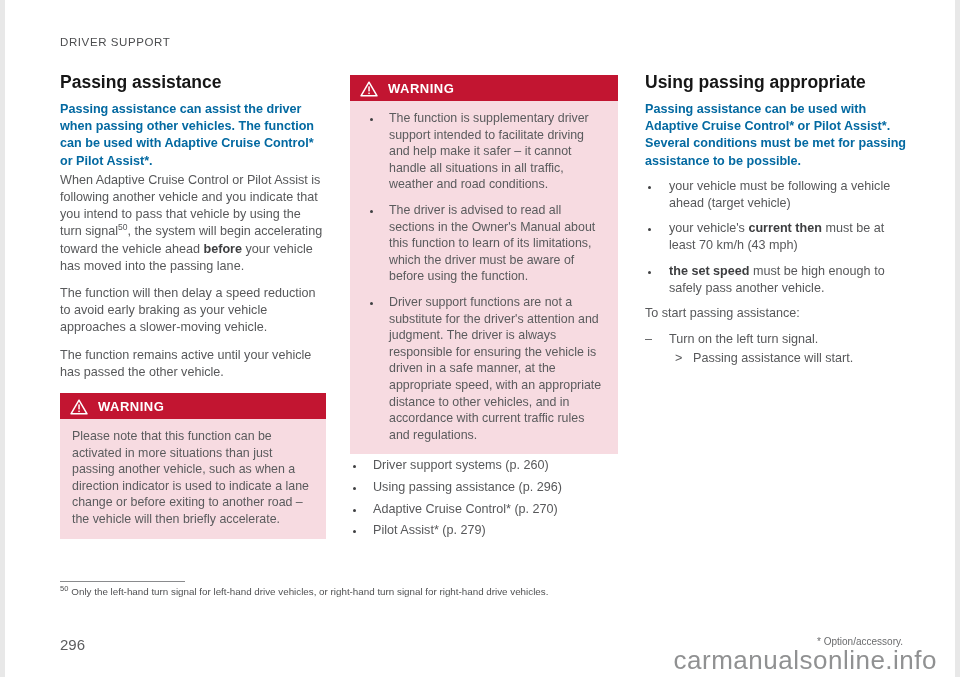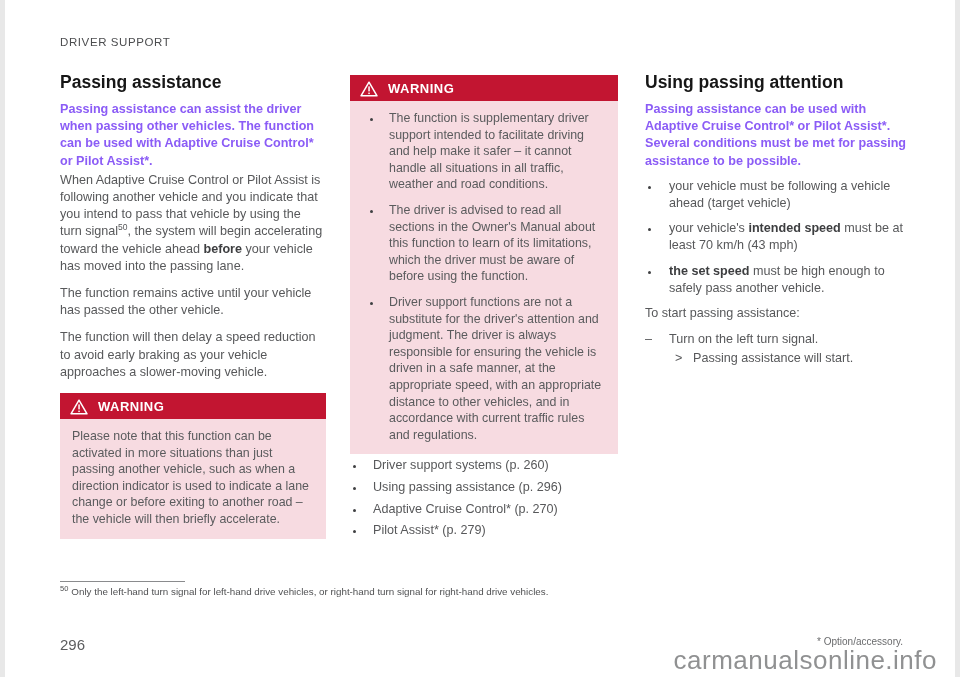--- a/index.html
+++ b/index.html
@@ -13,21 +13,21 @@
     position:absolute; left:55px; top:36px;
     font-size:11.5px; letter-spacing:0.6px; color:#4c4d4f;
   }
   .col { position:absolute; top:72px; width:268px; font-size:12.6px; line-height:17.2px; }
   .col-1 { left:55px; width:266px; }
   .col-2 { left:345px; }
   .col-3 { left:640px; }
   h1.section-title { font-size:17.5px; line-height:21px; font-weight:700; color:#161616; margin:0 0 7px 0; }
   h2.sub-title { font-size:14px; font-weight:700; color:#161616; margin:14px 0 3px 0; }
   h2.related-title { font-size:14px; font-weight:700; color:#161616; margin:16px 0 5px 0; }
-  p.lead { font-weight:700; color:#8b5cf6; margin-bottom:2px;margin-top:8px; }
+  p.lead { font-weight:700; color:#0369a1; margin-bottom:2px;margin-top:8px; }
   p.body-para { margin-bottom:10px; }
   sup.fn-ref { font-size:8.5px; vertical-align:super; line-height:0; }
   b.inline-bold { color:#3d3e40; }
   .warnbox { margin-top:12px; }
   .warnbox-head {
     display:flex; align-items:center; background:#c21531; color:#ffffff;
     padding:5px 10px 4px 10px; height:26px;
   }
   .warnbox-head .warn-title { font-weight:700; font-size:13px; letter-spacing:0.5px; margin-left:10px; }
   .warnbox-body {
@@ -62,22 +62,22 @@
 <body>
 
 <div class="page">
 
   <div class="running-header">DRIVER SUPPORT</div>
 
   <div class="col col-1">
     <h1 class="section-title">Passing assistance</h1>
     <p class="lead">Passing assistance can assist the driver when passing other vehicles. The function can be used with Adaptive Cruise Control* or Pilot Assist*.</p>
     <p class="body-para"><span>When Adaptive Cruise Control or Pilot Assist is following another vehicle and you indicate that you intend to pass that vehicle by using the turn signal</span><sup class="fn-ref">50</sup><span>, the system will begin accelerating toward the vehicle ahead </span><b class="inline-bold">before</b><span> your vehicle has moved into the passing lane.</span></p>
+    <p class="body-para">The function will then delay a speed reduction to avoid early braking as your vehicle approaches a slower-moving vehicle.</p>
     <p class="body-para">The function remains active until your vehicle has passed the other vehicle.</p>
-    <p class="body-para">The function will then delay a speed reduction to avoid early braking as your vehicle approaches a slower-moving vehicle.</p>
 
     <div class="warnbox">
       <div class="warnbox-head">
         <svg class="warn-icon" width="18" height="16" viewBox="0 0 18 16">
           <path d="M9 1.2 L17 14.8 L1 14.8 Z" fill="none" stroke="#ffffff" stroke-width="1.5" stroke-linejoin="round"></path>
           <rect x="8.3" y="5.4" width="1.5" height="5" fill="#ffffff"></rect>
           <rect x="8.3" y="11.6" width="1.5" height="1.5" fill="#ffffff"></rect>
         </svg>
         <span class="warn-title">WARNING</span>
       </div>
@@ -108,25 +108,25 @@
 
     <ul class="link-list">
       <li>Driver support systems (p. 260)</li>
       <li>Using passing assistance (p. 296)</li>
       <li>Adaptive Cruise Control* (p. 270)</li>
       <li>Pilot Assist* (p. 279)</li>
     </ul>
   </div>
 
   <div class="col col-3">
-    <h1 class="section-title">Using passing attention</h1>
+    <h1 class="section-title">Using passing appropriate</h1>
     <p class="lead">Passing assistance can be used with Adaptive Cruise Control* or Pilot Assist*. Several conditions must be met for passing assistance to be possible.</p>
     <ul class="cond-list">
       <li>your vehicle must be following a vehicle ahead (target vehicle)</li>
-      <li><span>your vehicle's </span><b class="inline-bold">intended speed</b><span> must be at least 70 km/h (43 mph)</span></li>
+      <li><span>your vehicle's </span><b class="inline-bold">current then</b><span> must be at least 70 km/h (43 mph)</span></li>
       <li><b class="inline-bold">the set speed</b><span> must be high enough to safely pass another vehicle.</span></li>
     </ul>
     <p>To start passing assistance:</p>
     <div class="step-row">
       <span class="step-marker">–</span>
       <span>Turn on the left turn signal.</span>
     </div>
     <div class="result-row">
       <span class="result-marker">&gt;</span>
       <span>Passing assistance will start.</span>

